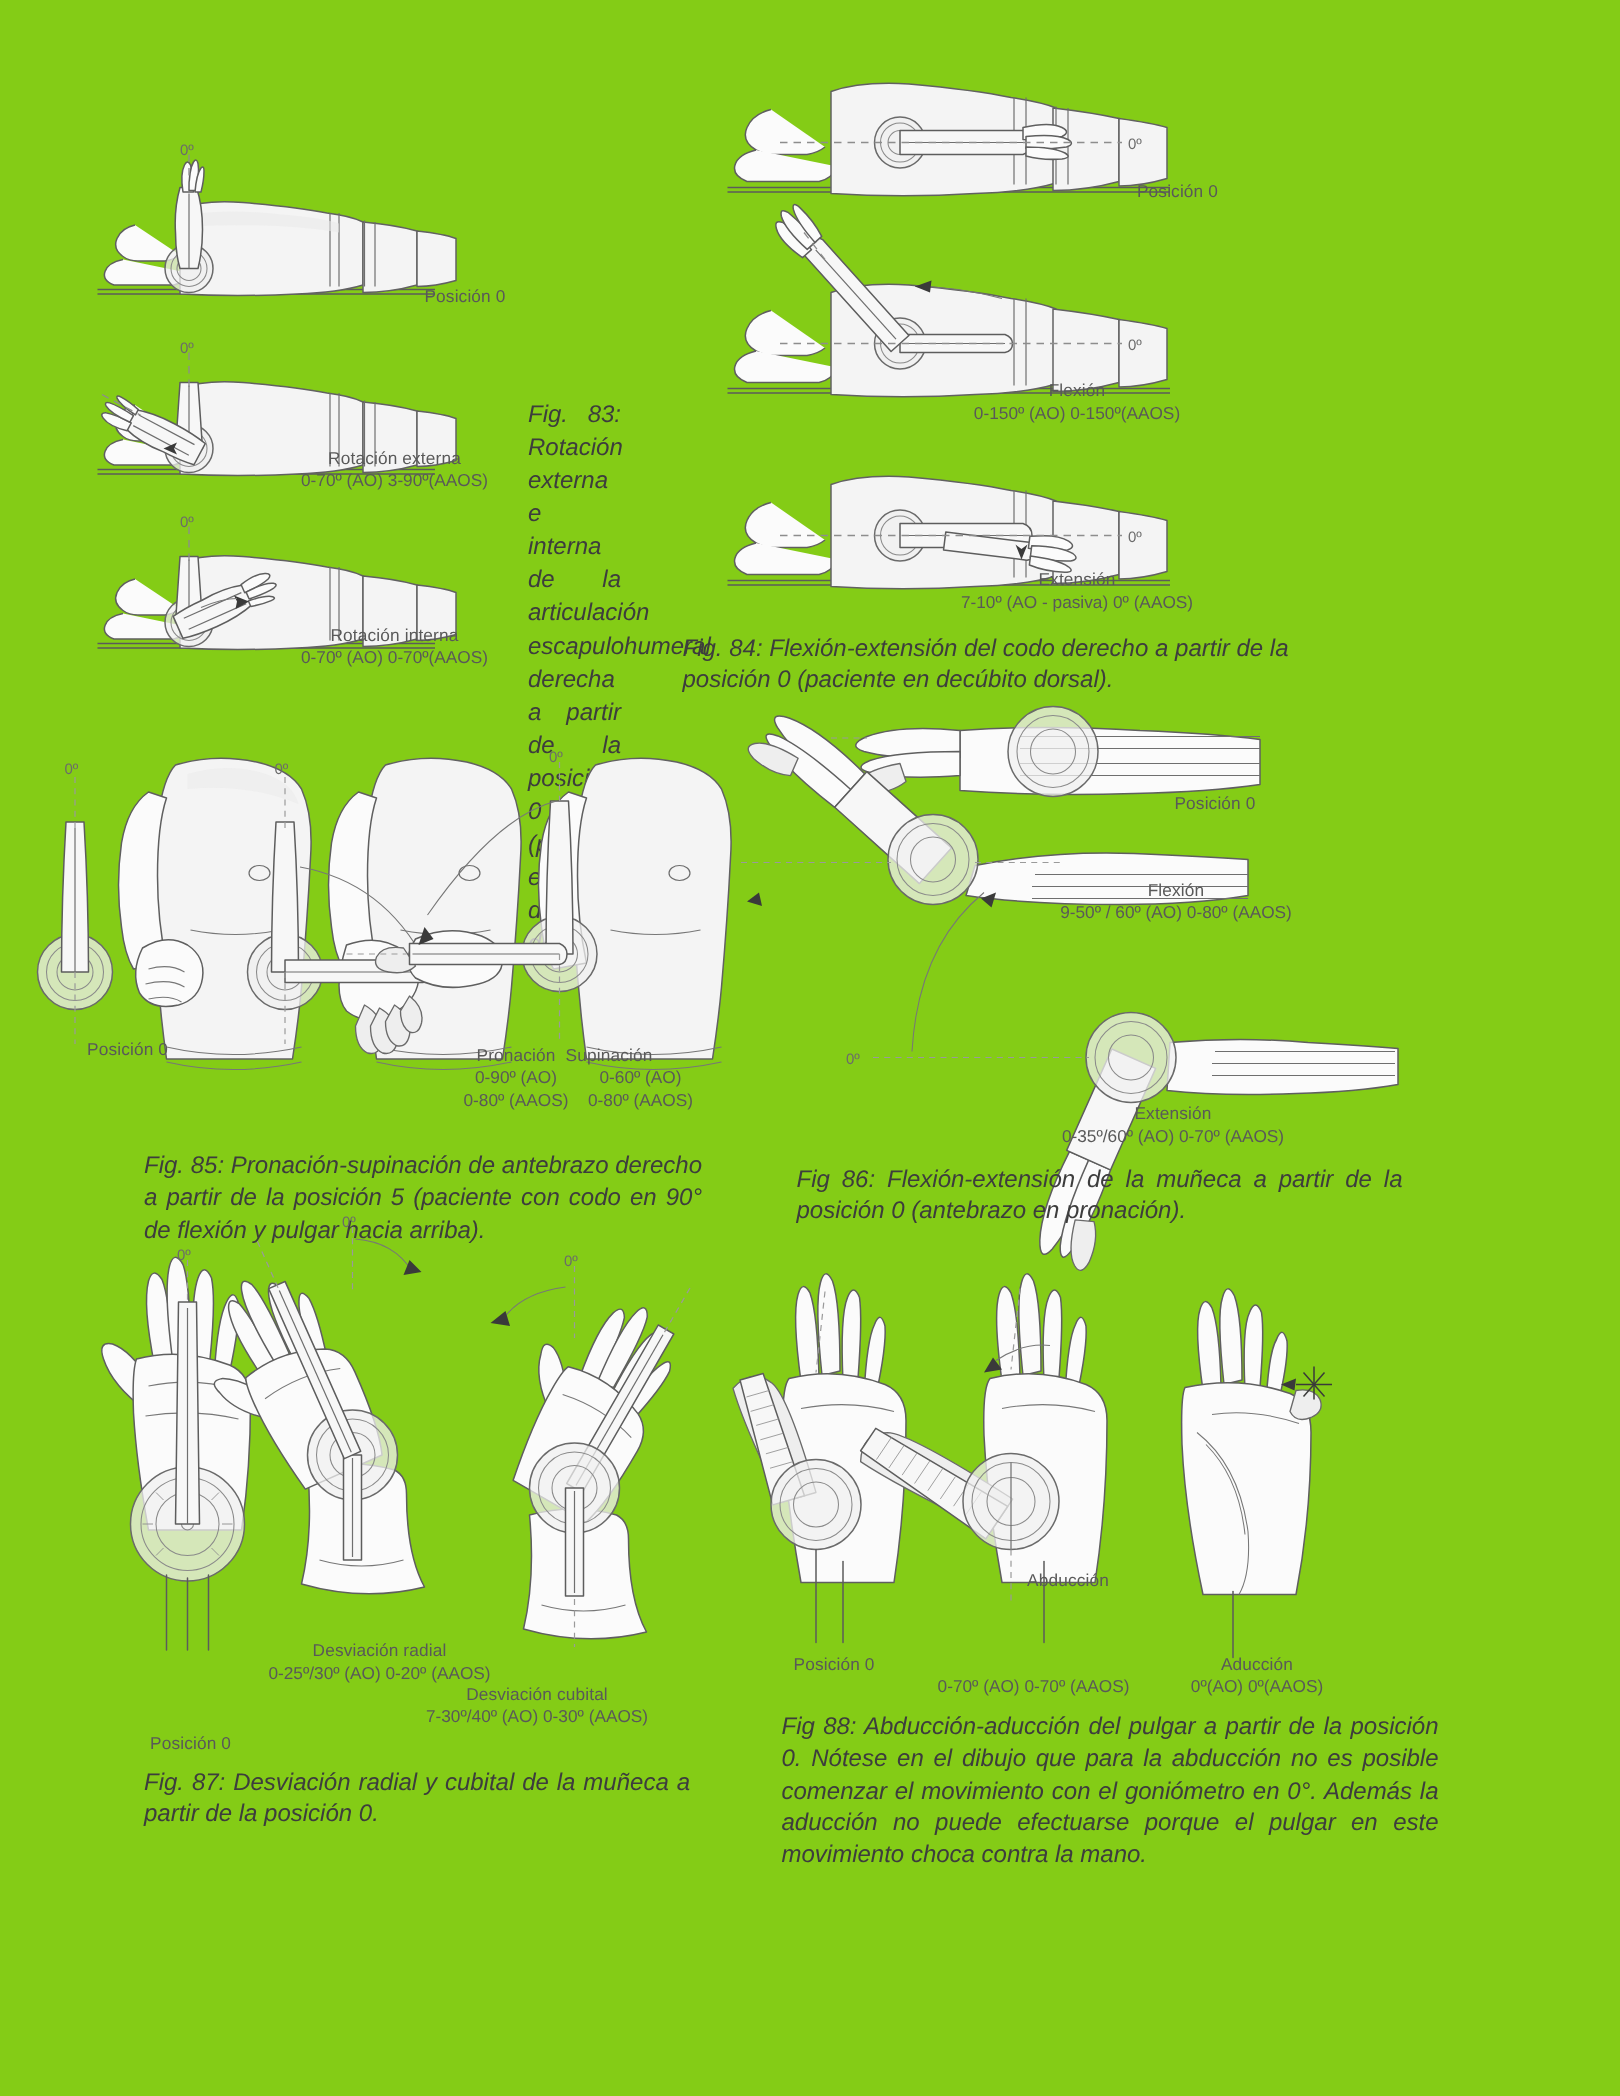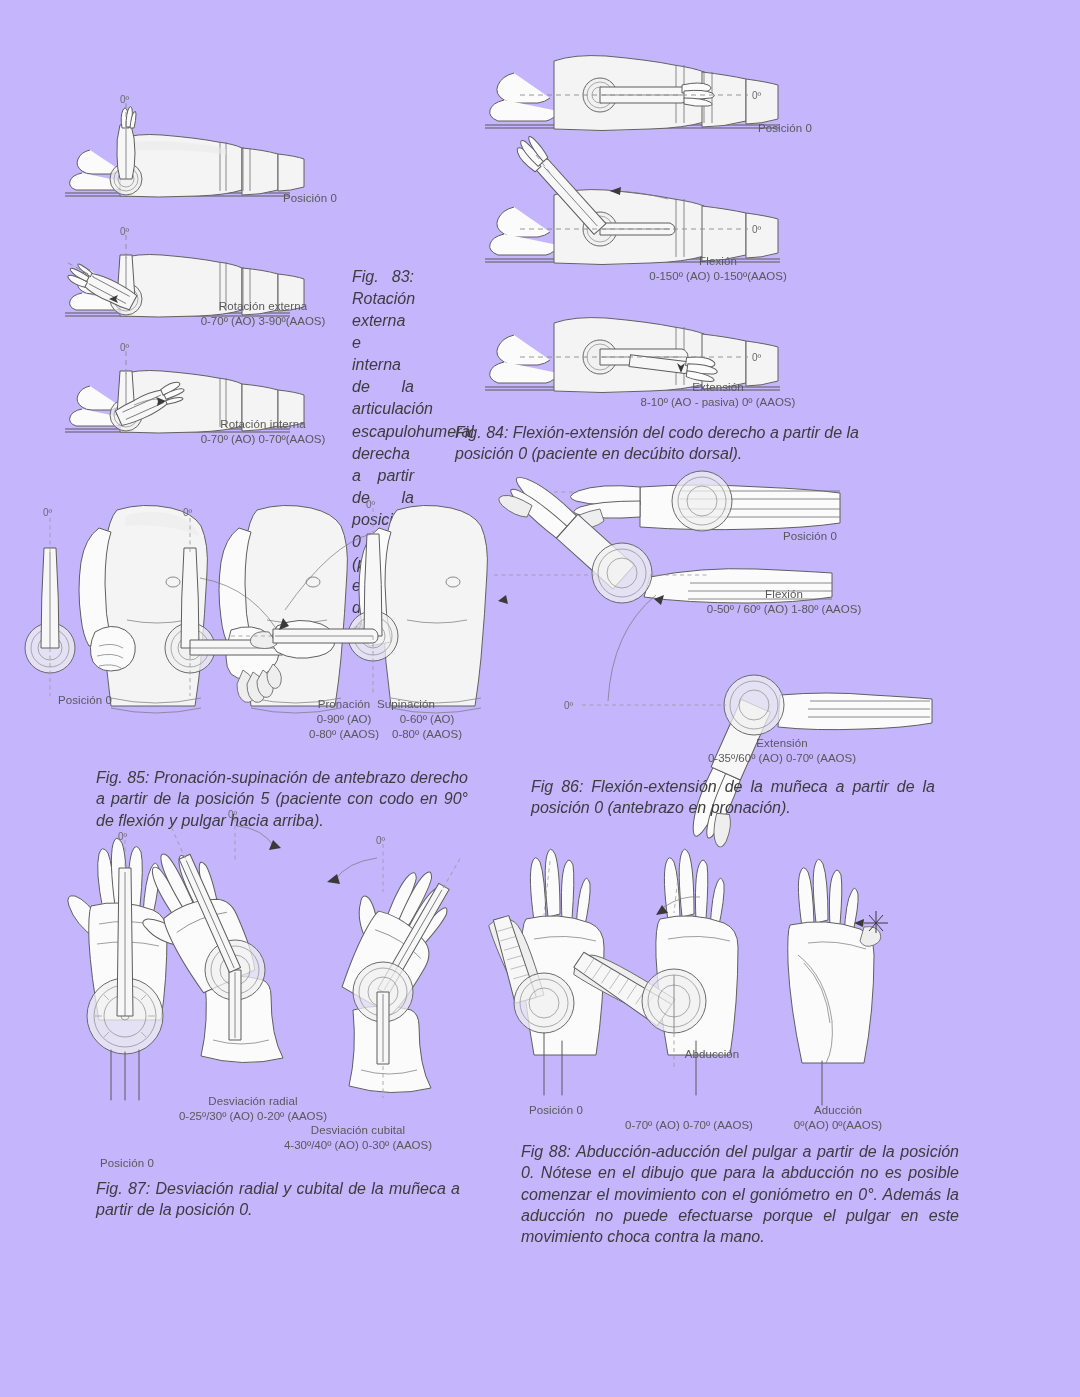--- a/index.html
+++ b/index.html
@@ -1,18 +1,18 @@
 <!DOCTYPE html>
 <html><head>
 <meta charset="utf-8">
 <style>
   html,body{margin:0;padding:0;background:#ffffff;}
   body{width:1080px;height:1397px;position:relative;overflow:hidden;
        font-family:"Liberation Sans",sans-serif;color:#4a4a4a;}
-  .page{position:absolute;inset:0;background:#c4b5fd;}
+  .page{position:absolute;inset:0;background:#84cc16;}
 
   
   .lbl{position:absolute;font-size:11.5px;color:#595959;white-space:nowrap;letter-spacing:.1px;}
   .lbl.c{transform:translateX(-50%);text-align:center;}
   .val{position:absolute;font-size:11.5px;color:#595959;white-space:nowrap;}
   .val.c{transform:translateX(-50%);text-align:center;}
   .cap{position:absolute;font-style:italic;font-size:16px;line-height:1.33;
        color:#3d3d3d;text-align:justify;}
   .sidecap{position:absolute;font-style:italic;font-size:16px;line-height:1.38;
        color:#3d3d3d;text-align:justify;}
@@ -240,21 +240,21 @@
     </g>
   </svg>
 </div>
 
 <div class="lbl c" style="left:785px;top:122px;">Posición 0</div>
 
 <div class="lbl c" style="left:718px;top:255px;">Flexión</div>
 <div class="val c" style="left:718px;top:270px;">0-150º (AO) 0-150º(AAOS)</div>
 
 <div class="lbl c" style="left:718px;top:381px;">Extensión</div>
-<div class="val c" style="left:718px;top:396px;">8-10º (AO - pasiva) 0º (AAOS)</div>
+<div class="val c" style="left:718px;top:396px;">7-10º (AO - pasiva) 0º (AAOS)</div>
 
 <div class="cap" style="left:455px;top:422px;width:404px;">Fig. 84: Flexión-extensión del codo derecho a partir de la posición 0 (paciente en decúbito dorsal).</div>
 
 <div class="fig" style="left:55px;top:500px;width:420px;height:230px;">
   <svg width="420" height="230" viewBox="0 0 420 230">
 
     <g>
       <path class="skin2" d="M62 10 q26 -8 54 -2 q22 5 30 18 q8 18 6 46 q-2 40 -6 86 q-2 22 -6 48 l-84 0 q-6 -44 -8 -86 q-2 -44 2 -74 q4 -28 12 -36z"></path>
       <path class="shade" d="M70 16 q28 -8 52 0 q18 6 22 20 q-34 -14 -74 -10z" opacity=".5"></path>
       <ellipse class="st2" cx="118" cy="82" rx="7" ry="5"></ellipse>
@@ -406,21 +406,21 @@
 
       <path class="thinline" d="M78 236 q4 -70 48 -106"></path>
       <path class="arrow" d="M124 134 l10 -4 l-3 10 z"></path>
     </g>
   </svg>
 </div>
 
 <div class="lbl c" style="left:810px;top:530px;">Posición 0</div>
 
 <div class="lbl c" style="left:784px;top:588px;">Flexión</div>
-<div class="val c" style="left:784px;top:603px;">0-50º / 60º (AO) 1-80º (AAOS)</div>
+<div class="val c" style="left:784px;top:603px;">9-50º / 60º (AO) 0-80º (AAOS)</div>
 
 <div class="lbl c" style="left:782px;top:737px;">Extensión</div>
 <div class="val c" style="left:782px;top:752px;">0-35º/60º (AO) 0-70º (AAOS)</div>
 
 <div class="cap" style="left:531px;top:776px;width:404px;">Fig 86: Flexión-extensión de la muñeca a partir de la posición 0 (antebrazo en pronación).</div>
 
 <div class="fig" style="left:55px;top:820px;width:420px;height:330px;">
   <svg width="420" height="330" viewBox="0 0 420 330">
 
     <g>
@@ -521,21 +521,21 @@
     </g>
   </svg>
 </div>
 
 <div class="lbl" style="left:100px;top:1157px;">Posición 0</div>
 
 <div class="lbl c" style="left:253px;top:1095px;">Desviación radial</div>
 <div class="val c" style="left:253px;top:1110px;">0-25º/30º (AO) 0-20º (AAOS)</div>
 
 <div class="lbl c" style="left:358px;top:1124px;">Desviación cubital</div>
-<div class="val c" style="left:358px;top:1139px;">4-30º/40º (AO) 0-30º (AAOS)</div>
+<div class="val c" style="left:358px;top:1139px;">7-30º/40º (AO) 0-30º (AAOS)</div>
 
 <div class="cap" style="left:96px;top:1178px;width:364px;">Fig. 87: Desviación radial y cubital de la muñeca a partir de la posición 0.</div>
 
 <div class="fig" style="left:500px;top:855px;width:420px;height:260px;">
   <svg width="420" height="260" viewBox="0 0 420 260">
 
     <g>
       <path class="skin" d="M34 66 q-6 -44 -2 -58 q3 -10 8 -1 q5 14 6 56z"></path>
       <path class="skin" d="M48 62 q-5 -48 -1 -62 q3 -11 8 -1 q5 14 5 60z"></path>
       <path class="skin" d="M62 66 q-2 -44 3 -56 q4 -10 8 0 q2 14 -1 54z"></path>

